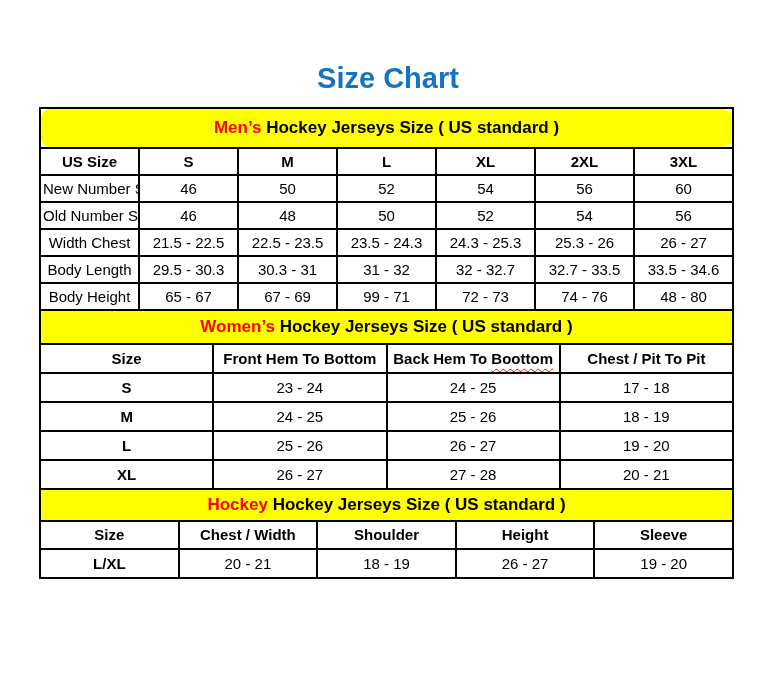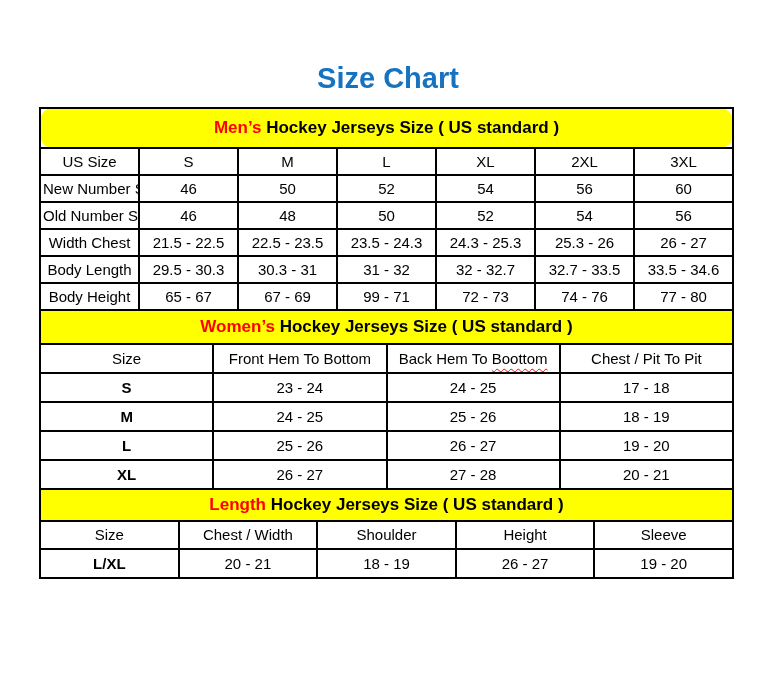--- a/index.html
+++ b/index.html
@@ -50,21 +50,21 @@
     overflow: hidden;
     white-space: nowrap;
   }
   .size-table th.band {
     background: var(--band-yellow, #FFFF00);
     font-size: 17px;
     font-weight: 700;
   }
   .band-highlight { color: var(--accent-red, #FF0000); }
   .band-rest { color: #000; }
-  .size-table .head-row th { font-weight: 400; }
+  .size-table .head-row th { font-weight: 700; }
   .size-table .label-col { width: 20.7%; }
   .size-table td { font-weight: 400; }
   .size-table td.row-label { font-weight: 700; }
   table.mens td.row-label { font-weight: 400; }
 
   
   table.mens  th.band { height: 38px; border-radius: 13px; }
   table.mens  .head-row th, table.mens td { height: 25px; }
   table.womens th.band { height: 32px; }
   table.womens .head-row th { height: 27px; }
@@ -139,21 +139,21 @@
             <td>32.7 - 33.5</td>
             <td>33.5 - 34.6</td>
           </tr>
           <tr>
             <td class="row-label label-col">Body Height</td>
             <td>65 - 67</td>
             <td>67 - 69</td>
             <td>99 - 71</td>
             <td>72 - 73</td>
             <td>74 - 76</td>
-            <td>77 - 80</td>
+            <td>48 - 80</td>
           </tr>
         </tbody>
       </table>
       <table class="size-table womens">
         <tbody>
           <tr class="band-row">
             <th colspan="4" class="band"><span class="band-highlight">Women’s</span><span class="band-rest"> Hockey Jerseys Size ( US standard )</span></th>
           </tr>
           <tr class="head-row">
             <th class="label-col">Size</th>
@@ -183,21 +183,21 @@
             <td class="row-label label-col">XL</td>
             <td>26 - 27</td>
             <td>27 - 28</td>
             <td>20 - 21</td>
           </tr>
         </tbody>
       </table>
       <table class="size-table youth">
         <tbody>
           <tr class="band-row">
-            <th colspan="5" class="band"><span class="band-highlight">Length</span><span class="band-rest"> Hockey Jerseys Size ( US standard )</span></th>
+            <th colspan="5" class="band"><span class="band-highlight">Hockey</span><span class="band-rest"> Hockey Jerseys Size ( US standard )</span></th>
           </tr>
           <tr class="head-row">
             <th class="label-col">Size</th>
             <th>Chest / Width</th>
             <th>Shoulder</th>
             <th>Height</th>
             <th>Sleeve</th>
           </tr>
           <tr>
             <td class="row-label label-col">L/XL</td>

